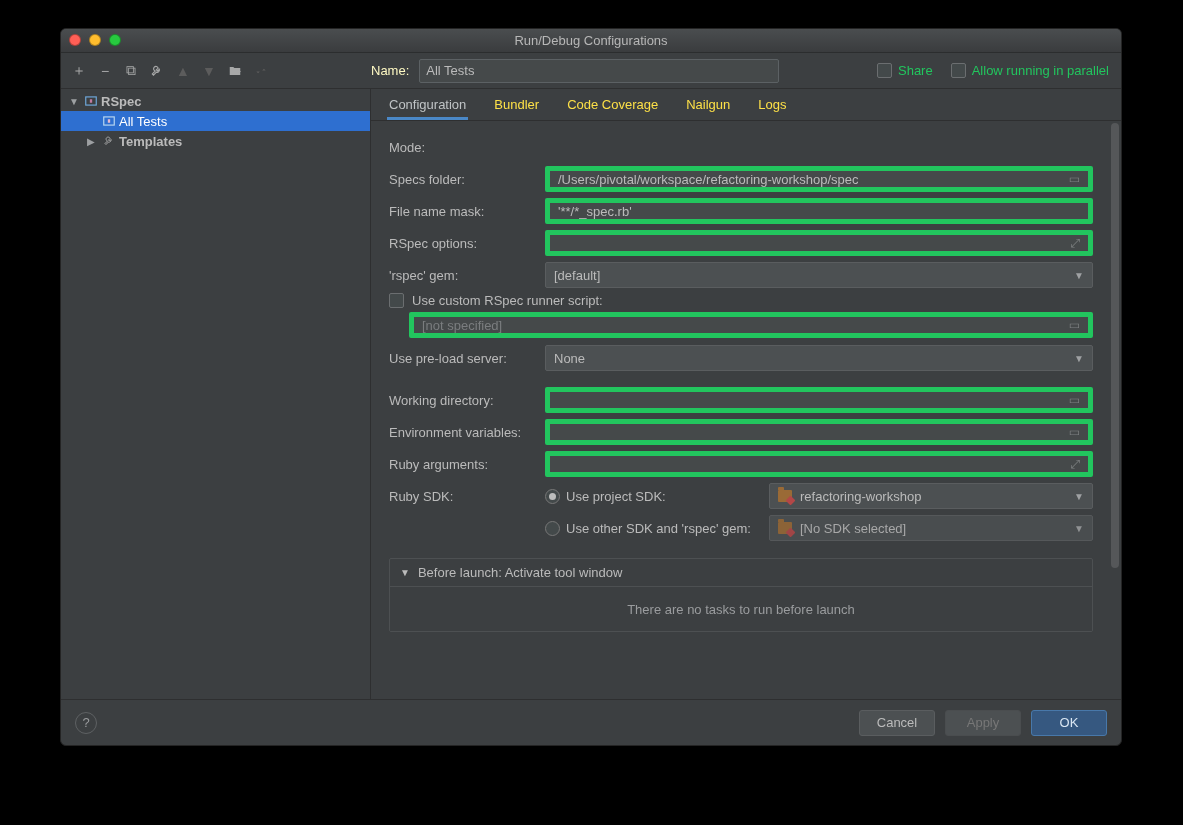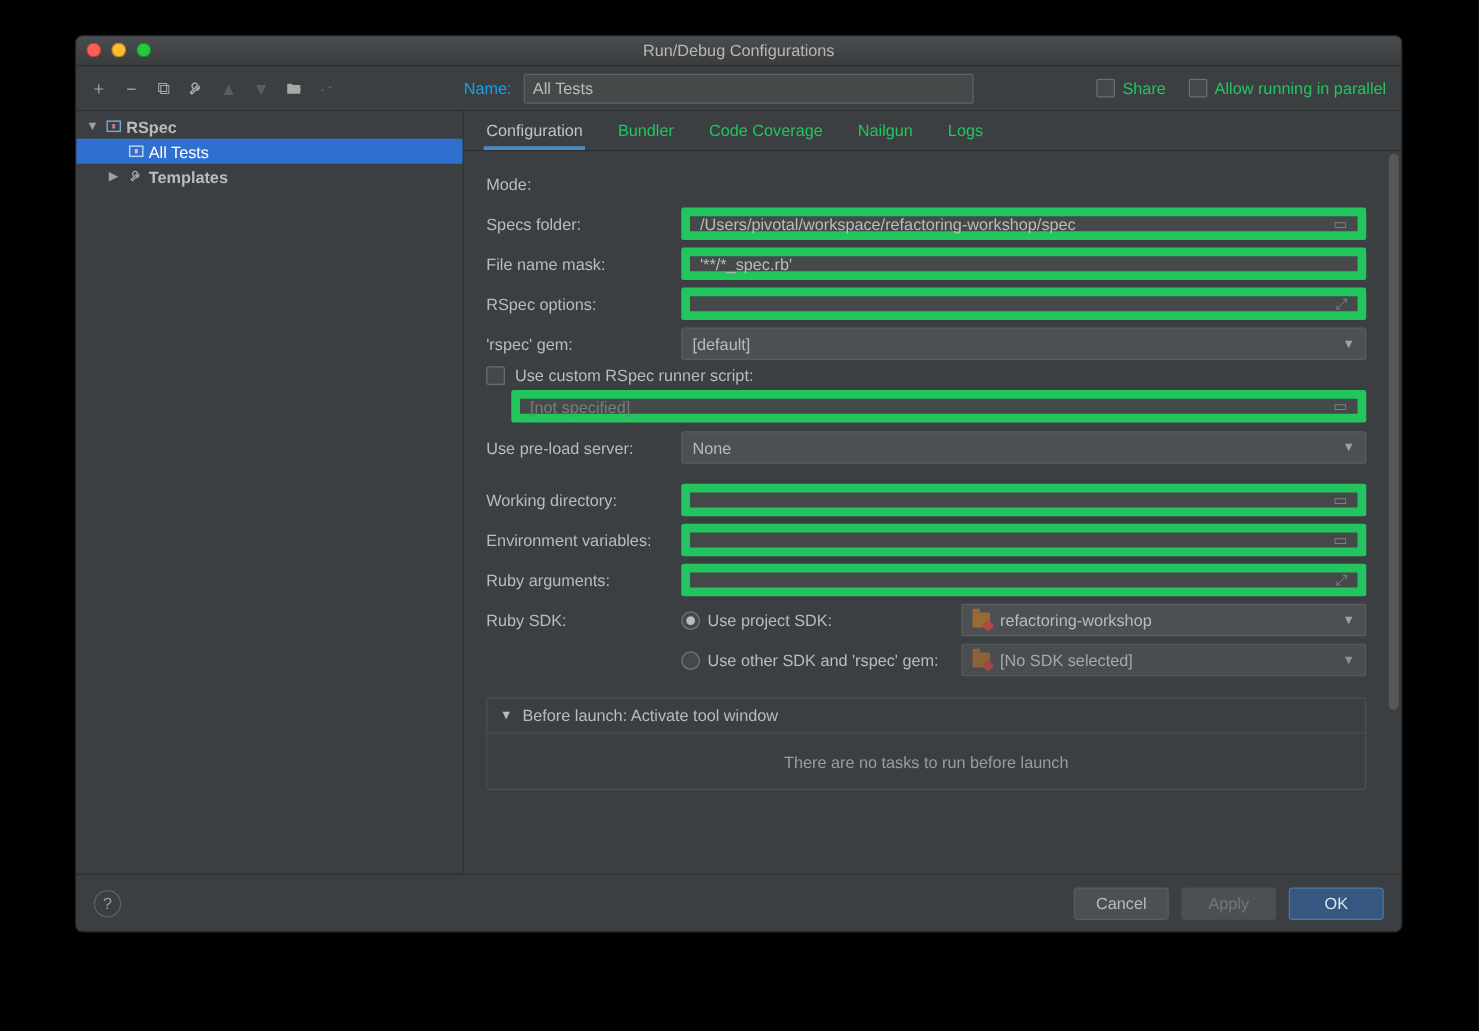--- a/index.html
+++ b/index.html
@@ -69,21 +69,21 @@
   }
   .toolbar .tb-icon { width:16px; height:16px; display:flex; align-items:center; justify-content:center; color:#a7a8a8; font-size:14px;}
   .toolbar .tb-icon.disabled { color:#5c5c5c;}
   .namecell {
     flex:1;
     display:flex;
     align-items:center;
     gap:10px;
     padding-right:12px;
   }
-  .namecell .lbl { color:#0ea5e9; }
+  .namecell .lbl { color:#fef9c3; }
   .text-input {
     background:#45494a;
     border:1px solid #5c6164;
     color:#bbb;
     height:24px;
     padding:0 6px;
     border-radius:2px;
     font-size:13px;
   }
   .name-input { width: 360px; }
@@ -118,21 +118,21 @@
     position:relative;
   }
   .tabs {
     height:32px;
     display:flex;
     align-items:flex-end;
     gap:24px;
     padding:0 16px;
     border-bottom:1px solid #2e2f30;
   }
-  .tab { color:#22c55e; padding:8px 2px; cursor:pointer; font-size:13px;}
+  .tab { color:#fde047; padding:8px 2px; cursor:pointer; font-size:13px;}
   .tab.active { color:#c0c4c6; border-bottom:3px solid #4a88c7; padding-bottom:5px;}
   .form {
     flex:1;
     overflow:auto;
     padding:10px 28px 10px 18px;
   }
   .form-row {
     display:flex;
     align-items:center;
     min-height:32px;
@@ -143,21 +143,21 @@
   .radio-row { display:flex; align-items:center; gap:6px;}
   .radio {
     width:15px; height:15px; border-radius:50%; border:1px solid #777; background:#43494a; display:flex; align-items:center; justify-content:center;
   }
   .radio.checked::after { content:""; width:7px; height:7px; background:#bcbcbc; border-radius:50%;}
   .underline { text-decoration: underline; text-decoration-color:#888;}
   .field-input {
     flex:1;
     height:26px;
     background:#45494a;
-    border:7px solid #22c55e;
+    border:5px solid #22c55e;
     color:#bbb;
     padding:0 8px;
     border-radius:2px;
     font-size:13px;
     display:flex;
     align-items:center;
     justify-content:space-between;
   }
   .field-input.placeholder { color:#7a7d7f;}
   .field-input .trail-icon { color:#7f8283; font-size:12px;}

